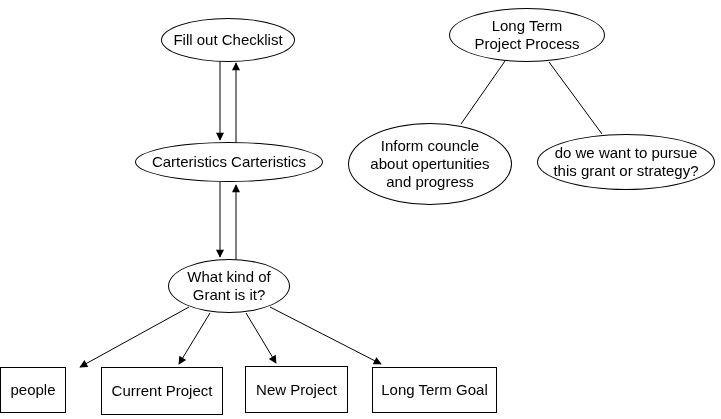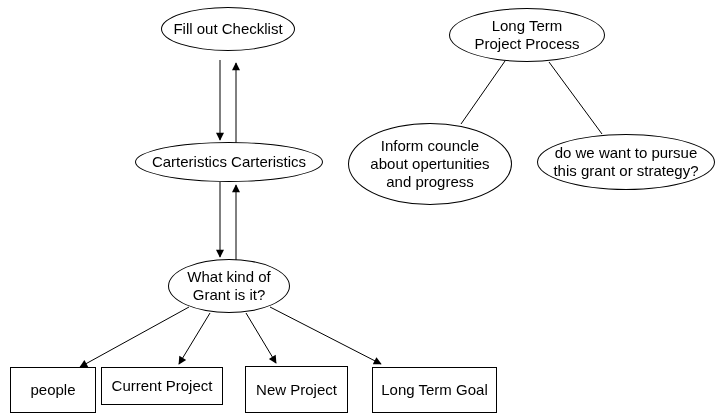--- a/index.html
+++ b/index.html
@@ -62,38 +62,38 @@
     <line x1="220" y1="182" x2="220" y2="257" marker-end="url(#arrowhead)"></line>
     <line x1="236" y1="260" x2="236" y2="185" marker-end="url(#arrowhead)"></line>
     <line x1="189" y1="307" x2="80" y2="367" marker-end="url(#arrowhead)"></line>
     <line x1="210" y1="313" x2="179" y2="364" marker-end="url(#arrowhead)"></line>
     <line x1="246" y1="313" x2="276" y2="363" marker-end="url(#arrowhead)"></line>
     <line x1="270" y1="307" x2="381" y2="364" marker-end="url(#arrowhead)"></line>
     <line x1="505" y1="61" x2="461" y2="124"></line>
     <line x1="549" y1="62" x2="602" y2="134"></line>
   </svg>
 
-  <div class="node ellipse" style="left:161px; top:7px; width:134px; height:44px;">
+  <div class="node ellipse" style="left:161px; top:18px; width:134px; height:44px;">
     <span class="label">Fill out Checklist</span>
   </div>
 
   <div class="node ellipse" style="left:135px; top:142px; width:188px; height:40px;">
     <span class="label">Carteristics Carteristics</span>
   </div>
 
   <div class="node ellipse" style="left:168px; top:259px; width:122px; height:54px;">
     <span class="label">What kind of
 Grant is it?</span>
   </div>
 
-  <div class="node rect" style="left:10px; top:367px; width:86px; height:46px;">
+  <div class="node rect" style="left:0; top:367px; width:66px; height:46px;">
     <span class="label">people</span>
   </div>
 
-  <div class="node rect" style="left:101px; top:367px; width:122px; height:38px;">
+  <div class="node rect" style="left:101px; top:367px; width:122px; height:48px;">
     <span class="label">Current Project</span>
   </div>
 
   <div class="node rect" style="left:245px; top:366px; width:103px; height:47px;align-items:center;">
     <span class="label">New Project</span>
   </div>
 
   <div class="node rect" style="left:372px; top:367px; width:125px; height:46px;">
     <span class="label">Long Term Goal</span>
   </div>

